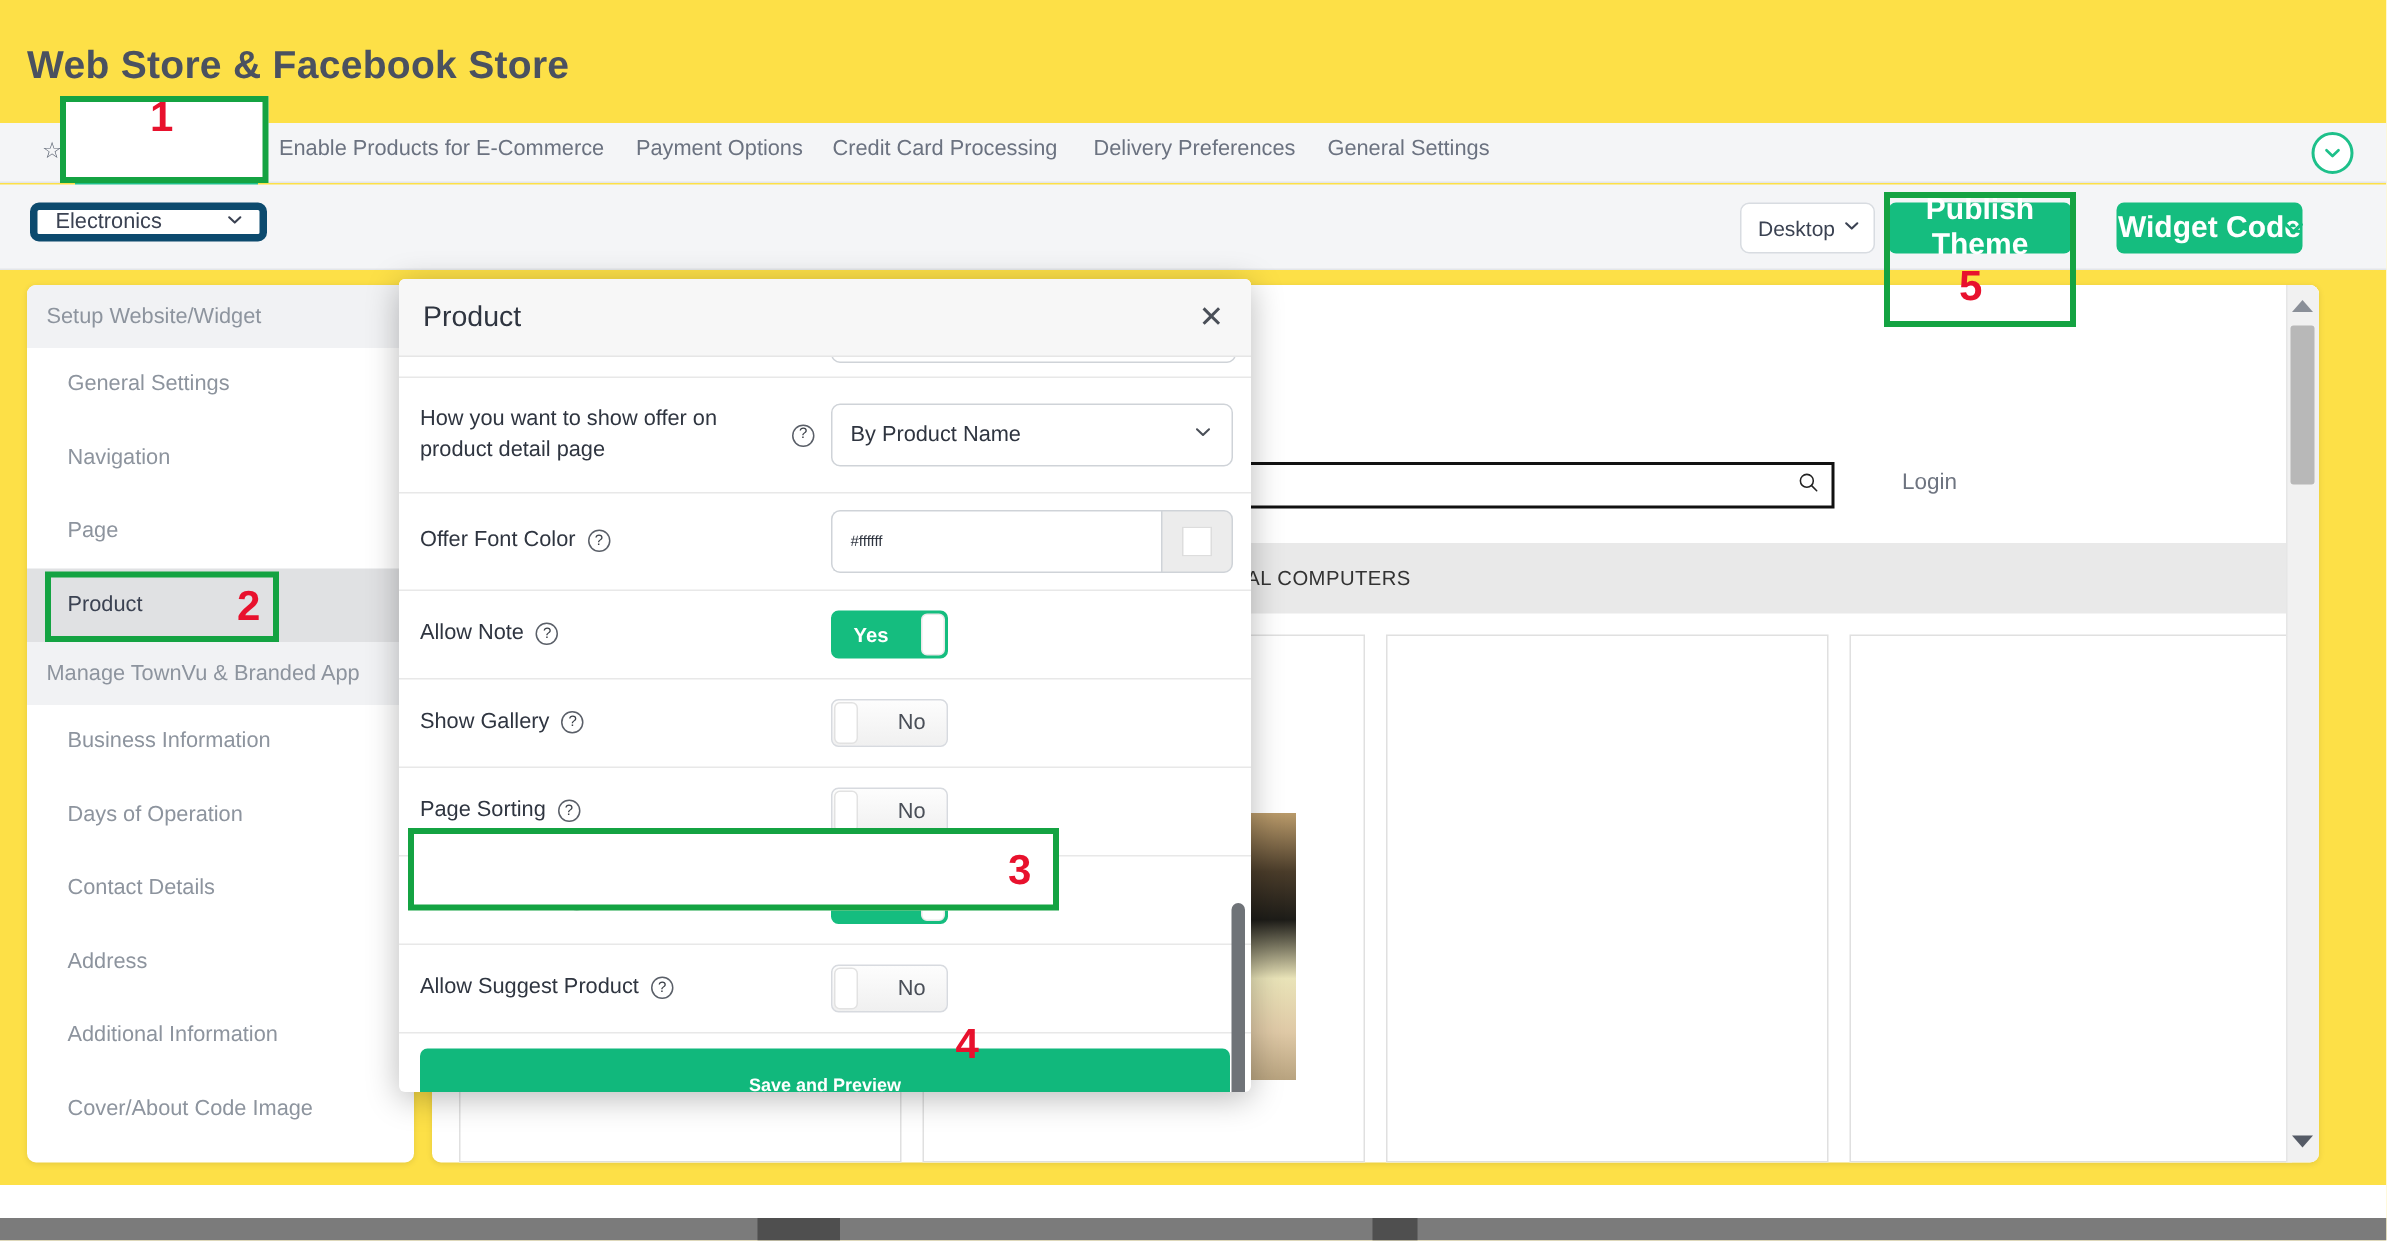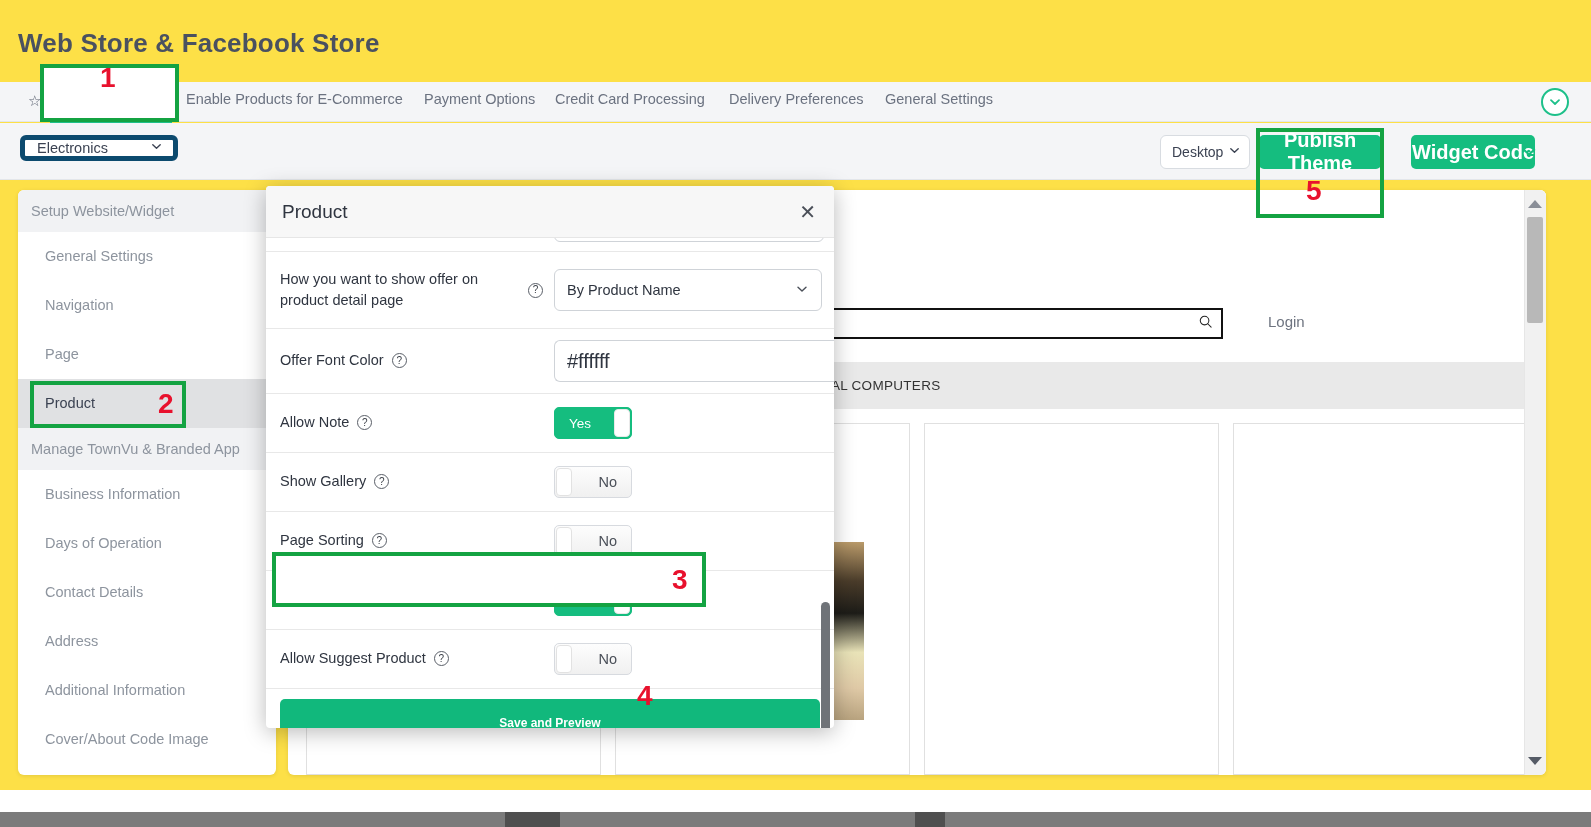--- a/index.html
+++ b/index.html
@@ -227,21 +227,21 @@
   .fselect {
     width: 268px; height: 42px;
     border: 1px solid #cfd3d8; border-radius: 6px; background: #fff;
     display: flex; align-items: center; justify-content: space-between;
     padding: 0 12px; font-size: 14.5px; color: #2f3540; cursor: pointer;
   }
   .color-wrap { display: flex; width: 268px; height: 42px; }
   .color-input {
     flex: 1; border: 1px solid #cfd3d8; border-right: none;
     border-radius: 6px 0 0 6px; background: #fff;
-    padding: 0 12px; font-size: 20px; color: #2f3540;
+    padding: 0 12px; font-size: 10px; color: #2f3540;
     font-family: "Liberation Sans", sans-serif;
   }
   .color-swatch-btn {
     width: 48px; border: 1px solid #cfd3d8; border-radius: 0 6px 6px 0;
     background: #ececec; display: flex; align-items: center; justify-content: center;
     cursor: pointer;
   }
   .color-swatch { width: 20px; height: 20px; background: #ffffff; border: 1px solid #ddd; }
   .toggle {
     width: 78px; height: 32px; border-radius: 5px;
@@ -250,21 +250,21 @@
   }
   .toggle.on {
     background: #15bd7f; border: 1px solid #15bd7f;
     justify-content: flex-start;
   }
   .toggle.off {
     background: linear-gradient(180deg,#fdfdfd,#f0f0f0);
     border: 1px solid #d7dadf;
     justify-content: flex-end;
   }
-  .toggle-text { font-size: 13.5px; font-weight: 400; padding: 0 14px; }
+  .toggle-text { font-size: 13.5px; font-weight: 700; padding: 0 14px; }
   .toggle.on .toggle-text { color: #fff; }
   .toggle.off .toggle-text { color: #4a4f58; font-weight: 400; font-size: 14.5px; }
   .knob {
     position: absolute; top: 1px; width: 16px; height: 28px;
     background: #fff; border-radius: 4px;
   }
   .toggle.on .knob { right: 1px; border: 1px solid #e9e9e9; }
   .toggle.off .knob { left: 1px; border: 1px solid #e2e2e2; }
   .save-bar { padding: 10px 14px 0 14px; }
   .save-btn {

